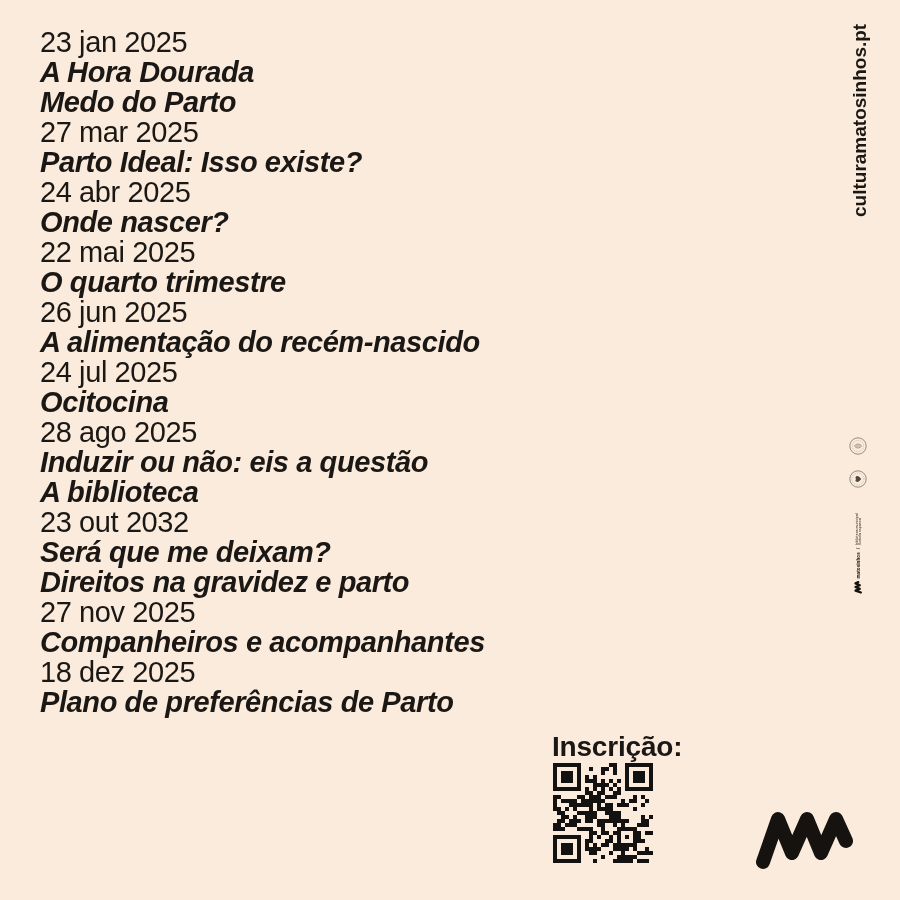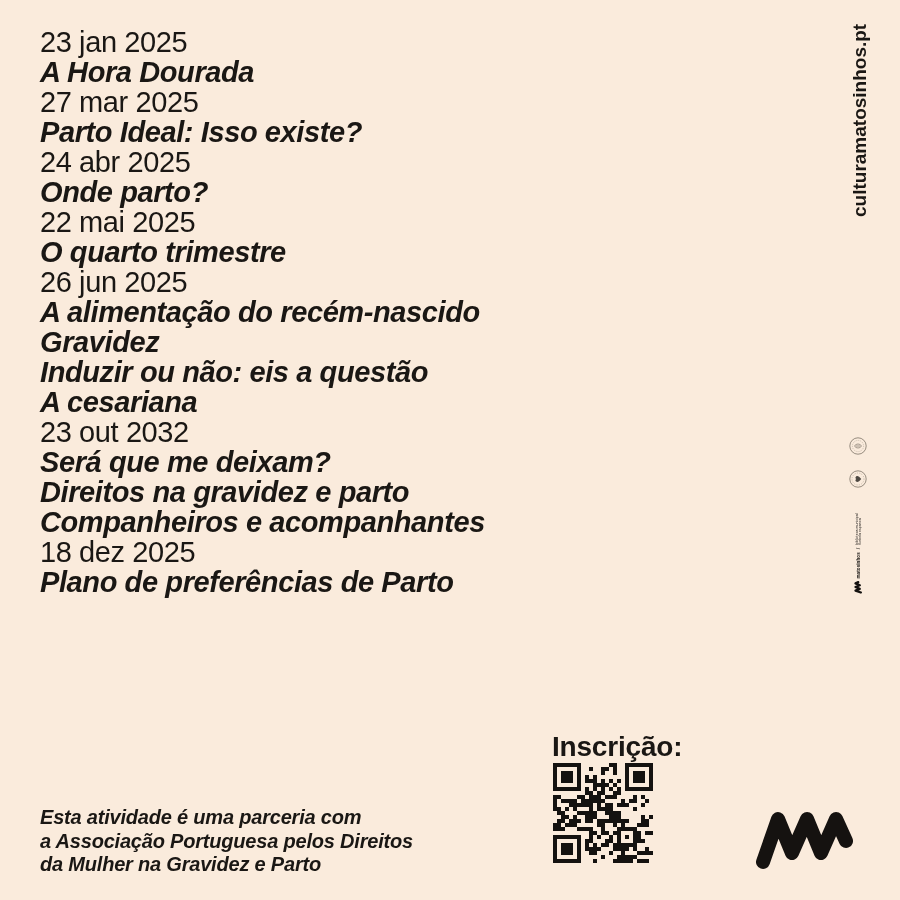--- a/index.html
+++ b/index.html
@@ -67,42 +67,43 @@
   .lib { display:flex; flex-direction:column; font-size:7px; line-height:7.5px; font-weight:400; letter-spacing:0.1px; }
 </style>
 </head>
 <body>
 
 <div class="poster">
 
   <div class="schedule" id="schedule">
       <div class="date">23 jan 2025</div>
       <div class="title">A Hora Dourada</div>
+      <div class="title">Medo do Parto</div>
       <div class="date">27 mar 2025</div>
       <div class="title">Parto Ideal: Isso existe?</div>
       <div class="date">24 abr 2025</div>
-      <div class="title">Onde parto?</div>
+      <div class="title">Onde nascer?</div>
       <div class="date">22 mai 2025</div>
       <div class="title">O quarto trimestre</div>
       <div class="date">26 jun 2025</div>
       <div class="title">A alimentação do recém-nascido</div>
-      <div class="title">Gravidez</div>
+      <div class="date">24 jul 2025</div>
+      <div class="title">Ocitocina</div>
+      <div class="date">28 ago 2025</div>
       <div class="title">Induzir ou não: eis a questão</div>
-      <div class="title">A cesariana</div>
+      <div class="title">A biblioteca</div>
       <div class="date">23 out 2032</div>
       <div class="title">Será que me deixam?
 Direitos na gravidez e parto</div>
+      <div class="date">27 nov 2025</div>
       <div class="title">Companheiros e acompanhantes</div>
       <div class="date">18 dez 2025</div>
       <div class="title">Plano de preferências de Parto</div>
     </div>
 
-  <div class="partnership">Esta atividade é uma parceria com
-a Associação Portuguesa pelos Direitos
-da Mulher na Gravidez e Parto</div>
 
   <div class="inscription-label">Inscrição:</div>
 
   <svg class="qr" id="qr" viewBox="0 0 100 100" shape-rendering="crispEdges">
       <rect x="0" y="0" width="4" height="4" fill="#141210"></rect>
       <rect x="4" y="0" width="4" height="4" fill="#141210"></rect>
       <rect x="8" y="0" width="4" height="4" fill="#141210"></rect>
       <rect x="12" y="0" width="4" height="4" fill="#141210"></rect>
       <rect x="16" y="0" width="4" height="4" fill="#141210"></rect>
       <rect x="20" y="0" width="4" height="4" fill="#141210"></rect>

